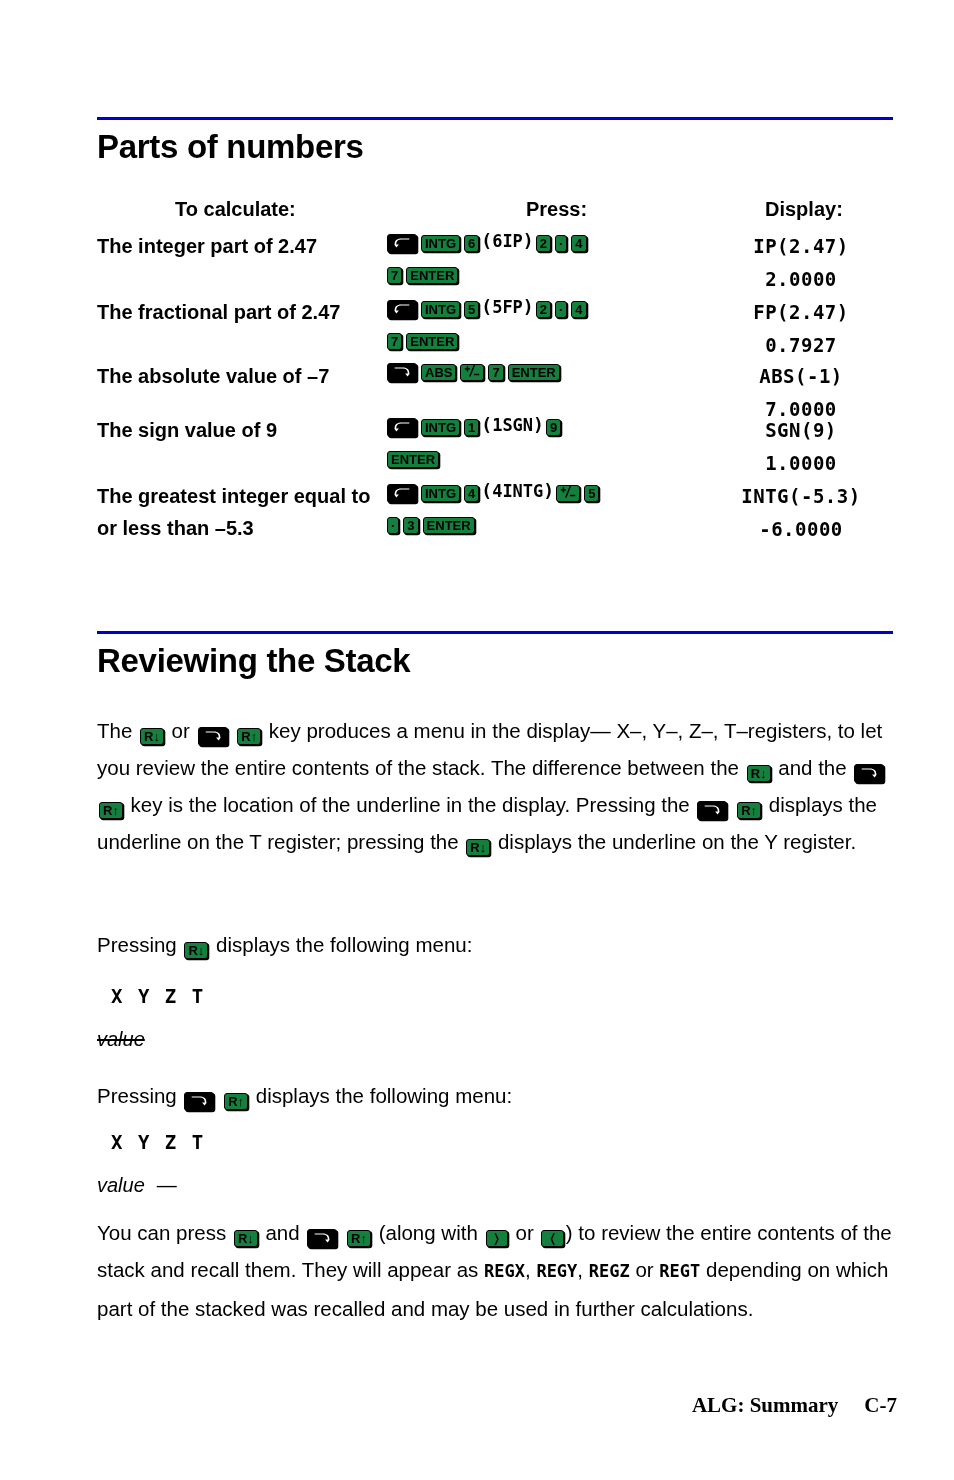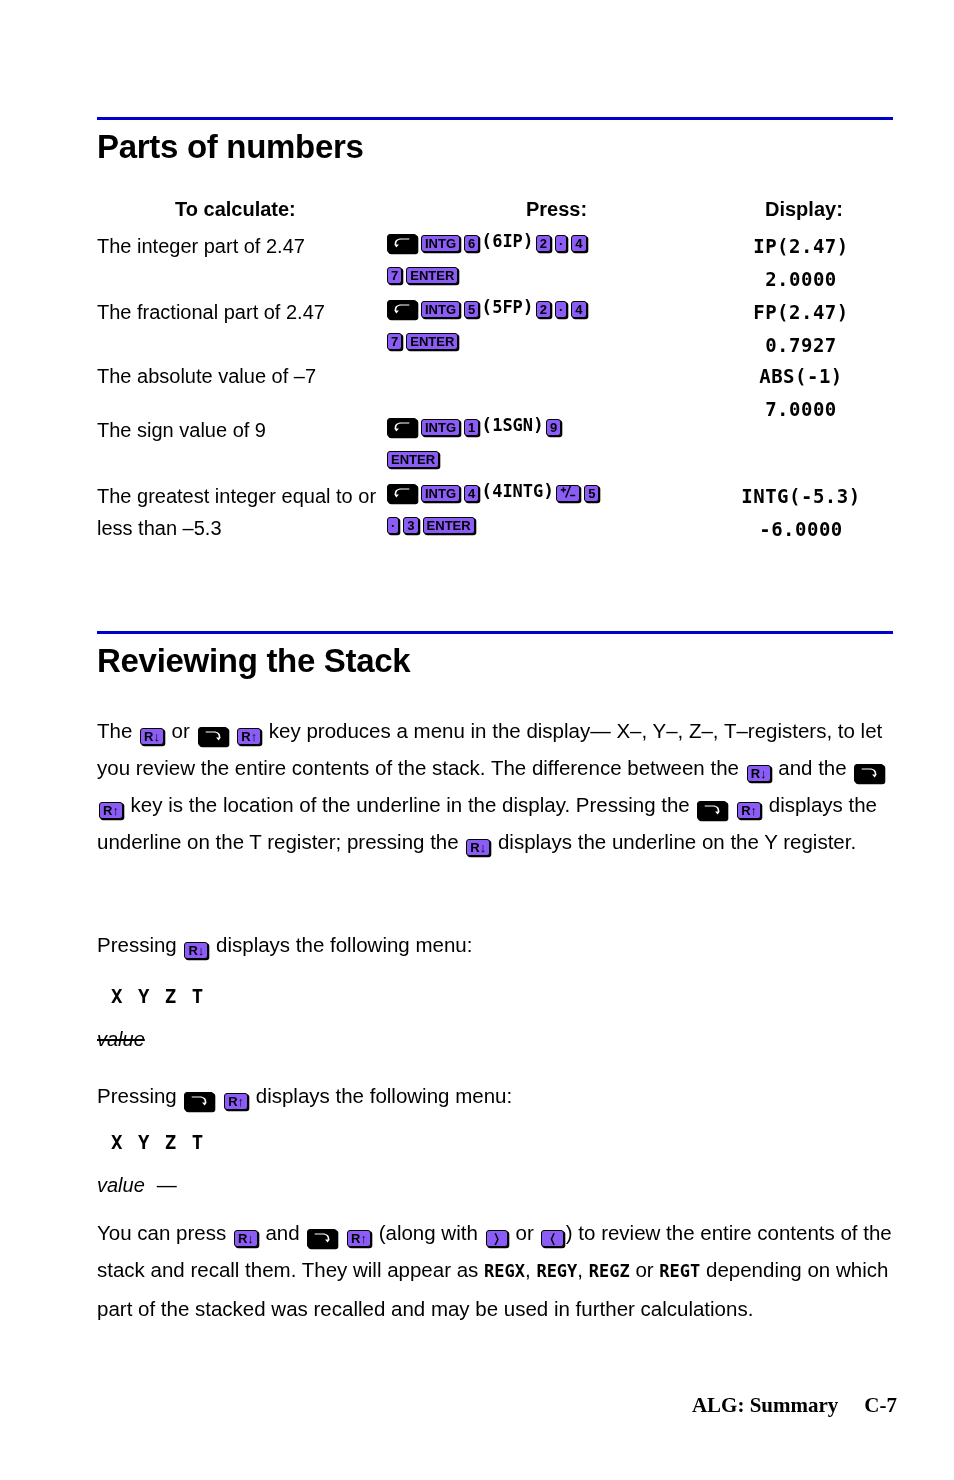--- a/index.html
+++ b/index.html
@@ -69,20 +69,21 @@
     margin-top: 2px;
   }
   .cell-desc {
     position: absolute;
     left: 0;
     top: 0;
     width: 290px;
     font-size: 20px;
     line-height: 32px;
     color: #000;
+    font-weight: bold;
   }
   .cell-press {
     position: absolute;
     left: 288px;
     top: 0;
     width: 320px;
   }
   .cell-display {
     position: absolute;
     left: 608px;
@@ -114,21 +115,21 @@
     vertical-align: middle;
     letter-spacing: 0px;
   }
 
   
   .ikey {
     display: inline-block;
     vertical-align: -3px;
     border: 1.5px solid #000;
     border-radius: 3px;
-    background: #8b5cf6;
+    background: #15803d;
     font-size: 13px;
     font-weight: bold;
     line-height: 15px;
     padding: 0px 3px;
     margin: 0 2px;
     box-shadow: 1.3px 1.3px 0 #000;
     white-space: nowrap;
     font-family: "Liberation Sans", sans-serif;
   }
   .ikey.dark {
@@ -215,32 +216,48 @@
                 </svg></span><span class="ikey">INTG</span><span class="ikey">5</span><span class="paren">(</span><span class="lcdtxt">5FP</span><span class="paren">)</span><span class="ikey">2</span><span class="ikey">·</span><span class="ikey">4</span></span>
             <span class="kline"><span class="ikey">7</span><span class="ikey">ENTER</span></span>
           </div>
           <div class="cell-display">
             <span class="dline">FP(2.47)</span>
             <span class="dline">0.7927</span>
           </div>
         </div>
         <div class="trow" style="position: absolute; left: 0px; top: 130px; width: 800px; height: 33px;">
           <div class="cell-desc">The absolute value of –7</div>
+          <div class="cell-press">
+            <span class="kline"><span class="ikey dark"><svg width="16" height="10" viewBox="0 0 20 13">
+                  <path d="M1 1.5 H11.5 C16 1.5 18 4 18 7.5 V8 H14.5 L17.8 12 L20.6 8 H20 V7.2 C20 3 17.4 0 11.5 0 H1 Z" transform="translate(-0.5,0.5)" fill="#ffffff"></path>
+                </svg></span><span class="ikey">ABS</span><span class="ikey"><svg width="16" height="12" viewBox="0 0 20 15">
+                  <g fill="#000">
+                    <rect x="1" y="4" width="6.5" height="1.8"></rect>
+                    <rect x="3.4" y="1.6" width="1.8" height="6.5"></rect>
+                    <rect x="9.3" y="-1" width="1.8" height="16" transform="rotate(22 10 7)"></rect>
+                    <rect x="12.5" y="11" width="6.5" height="1.8"></rect>
+                  </g>
+                </svg></span><span class="ikey">7</span><span class="ikey">ENTER</span></span>
+          </div>
           <div class="cell-display">
             <span class="dline">ABS(-1)</span>
             <span class="dline">7.0000</span>
           </div>
         </div>
         <div class="trow" style="position: absolute; left: 0px; top: 184px; width: 800px; height: 66px;">
           <div class="cell-desc">The sign value of 9</div>
           <div class="cell-press">
             <span class="kline"><span class="ikey dark"><svg width="16" height="10" viewBox="0 0 20 13">
                   <path d="M19 1.5 H8.5 C4 1.5 2 4 2 7.5 V8 H5.5 L2.2 12 L-0.6 8 H0 V7.2 C0 3 2.6 0 8.5 0 H19 Z" transform="translate(0.5,0.5)" fill="#ffffff"></path>
                 </svg></span><span class="ikey">INTG</span><span class="ikey">1</span><span class="paren">(</span><span class="lcdtxt">1SGN</span><span class="paren">)</span><span class="ikey">9</span></span>
             <span class="kline"><span class="ikey">ENTER</span></span>
+          </div>
+          <div class="cell-display">
+            <span class="dline">SGN(9)</span>
+            <span class="dline">1.0000</span>
           </div>
         </div>
         <div class="trow" style="position: absolute; left: 0px; top: 250px; width: 800px; height: 66px;">
           <div class="cell-desc">The greatest integer equal  to or less than –5.3</div>
           <div class="cell-press">
             <span class="kline"><span class="ikey dark"><svg width="16" height="10" viewBox="0 0 20 13">
                   <path d="M19 1.5 H8.5 C4 1.5 2 4 2 7.5 V8 H5.5 L2.2 12 L-0.6 8 H0 V7.2 C0 3 2.6 0 8.5 0 H19 Z" transform="translate(0.5,0.5)" fill="#ffffff"></path>
                 </svg></span><span class="ikey">INTG</span><span class="ikey">4</span><span class="paren">(</span><span class="lcdtxt">4INTG</span><span class="paren">)</span><span class="ikey"><svg width="16" height="12" viewBox="0 0 20 15">
                   <g fill="#000">
                     <rect x="1" y="4" width="6.5" height="1.8"></rect>

